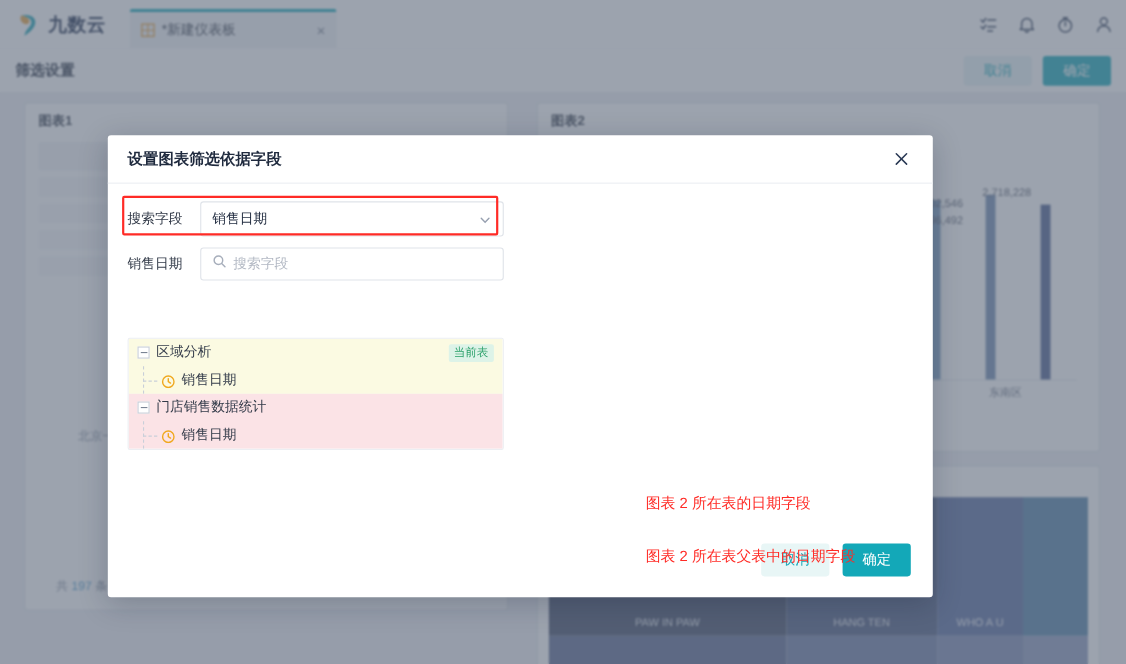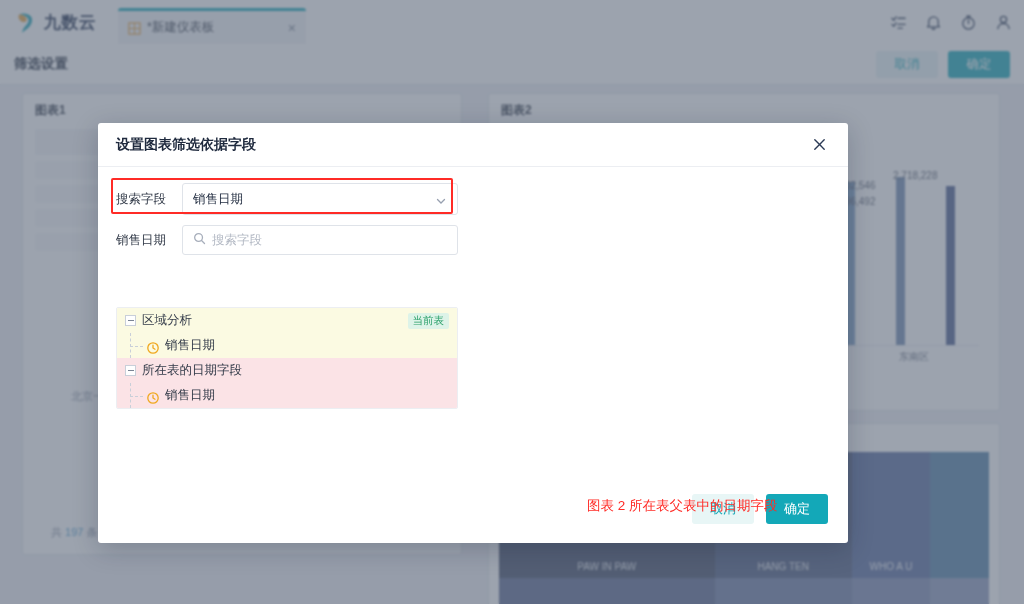--- a/index.html
+++ b/index.html
@@ -449,38 +449,39 @@
             </span>
             <span class="tname">销售日期</span>
           </div>
         </div>
 
         <div class="tgroup g1">
           <div class="tnode">
             <span class="expander">
                 <span></span>
               </span>
-            <span class="tname">所在表的日期字段</span>
+            <span class="tname">门店销售数据统计</span>
           </div>
           <div class="tchild">
             <span class="dash-v"></span>
             <span class="dash-h"></span>
             <span class="clock">
               <svg viewBox="0 0 12 12" width="12" height="12">
                 <circle cx="6" cy="6" r="5.2" fill="none" stroke="#f0a81e" stroke-width="1.3"></circle>
                 <path d="M6 3.2 V6 L8 7.2" fill="none" stroke="#f0a81e" stroke-width="1.3" stroke-linecap="round"></path>
               </svg>
             </span>
             <span class="tname">销售日期</span>
           </div>
         </div>
 
       </div>
 
 
+      <div class="anno anno1">图表 2 所在表的日期字段</div>
       <div class="anno anno2">图表 2 所在表父表中的日期字段</div>
 
     </div>
 
     <div class="modal-foot">
       <button class="mbtn-ghost">取消</button>
       <button class="mbtn-primary">确定</button>
     </div>
   </div>
 

